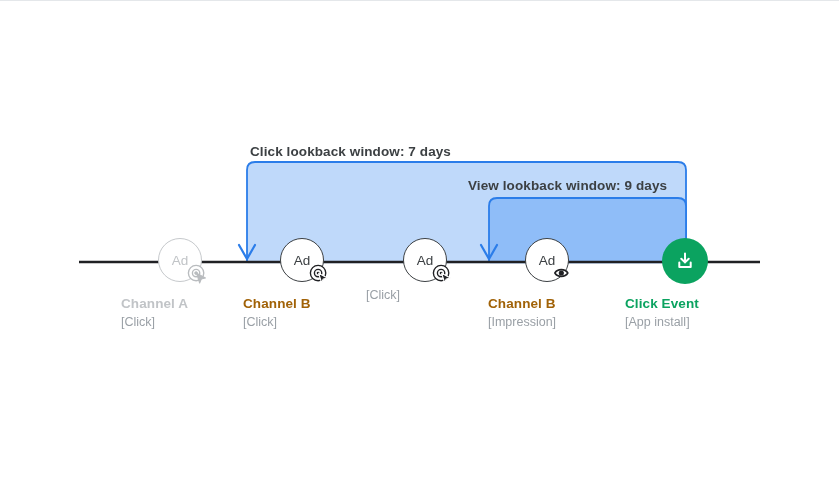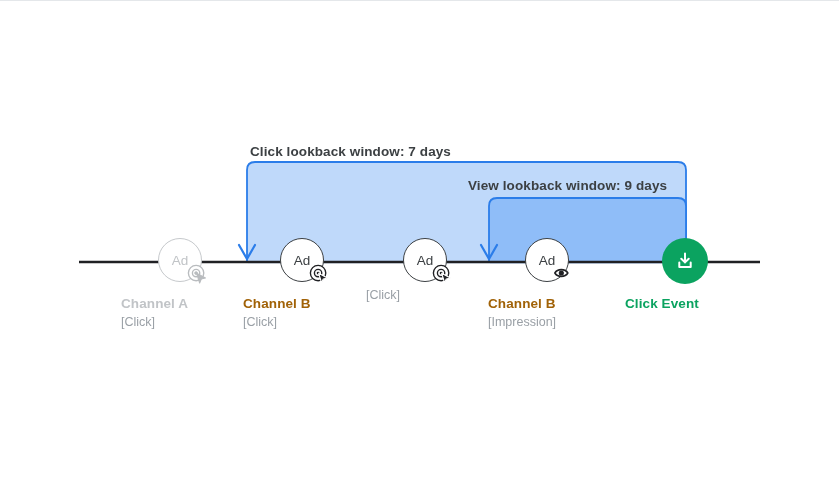--- a/index.html
+++ b/index.html
@@ -206,15 +206,16 @@
       <div class="bubble target">
         <span style="line-height:0;">
           <svg viewBox="0 0 24 24" width="24" height="24" xmlns="http://www.w3.org/2000/svg">
             <path d="M 12 4.6 L 12 13.4 M 12 13.4 L 8.3 9.7 M 12 13.4 L 15.7 9.7" fill="none" stroke="#ffffff" stroke-width="2" stroke-linecap="round" stroke-linejoin="round"></path>
             <path d="M 6.3 13.6 L 6.3 18 L 17.7 18 L 17.7 13.6" fill="none" stroke="#ffffff" stroke-width="2" stroke-linecap="round" stroke-linejoin="round"></path>
           </svg>
         </span>
       </div>
     </div>
     <div class="node-name">Click Event</div>
+    <div class="node-type">[App install]</div>
   </div>
 
 </div>
 
 </body></html>

